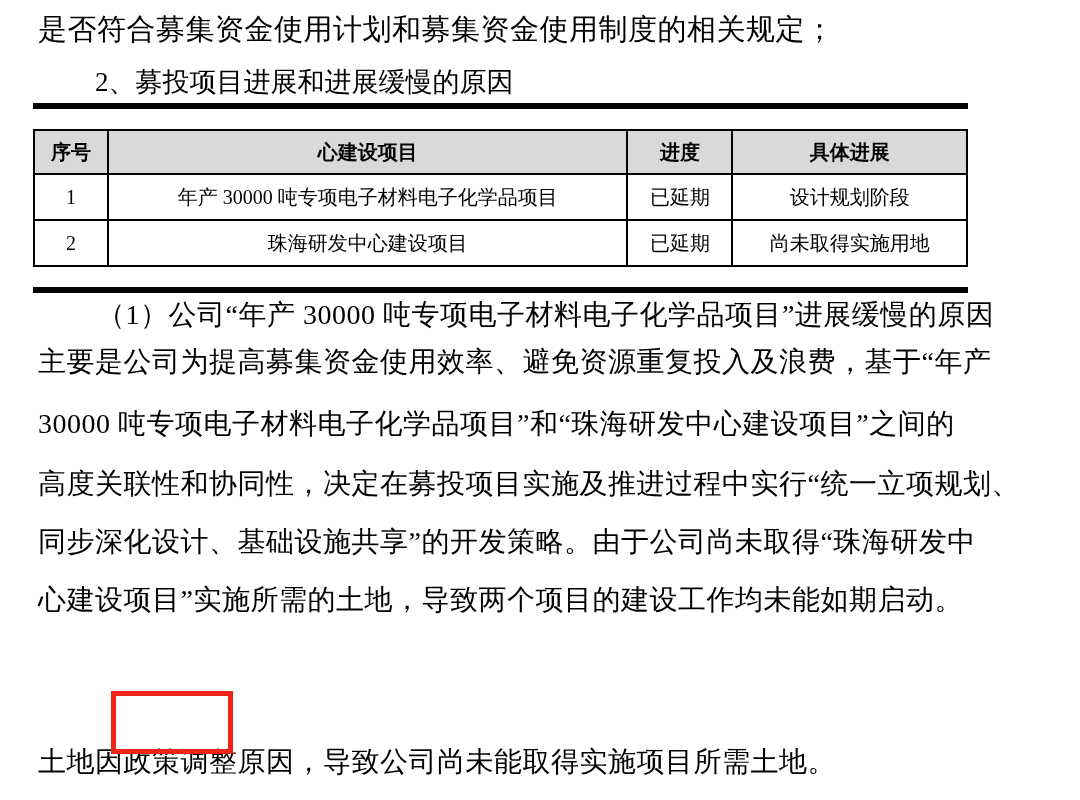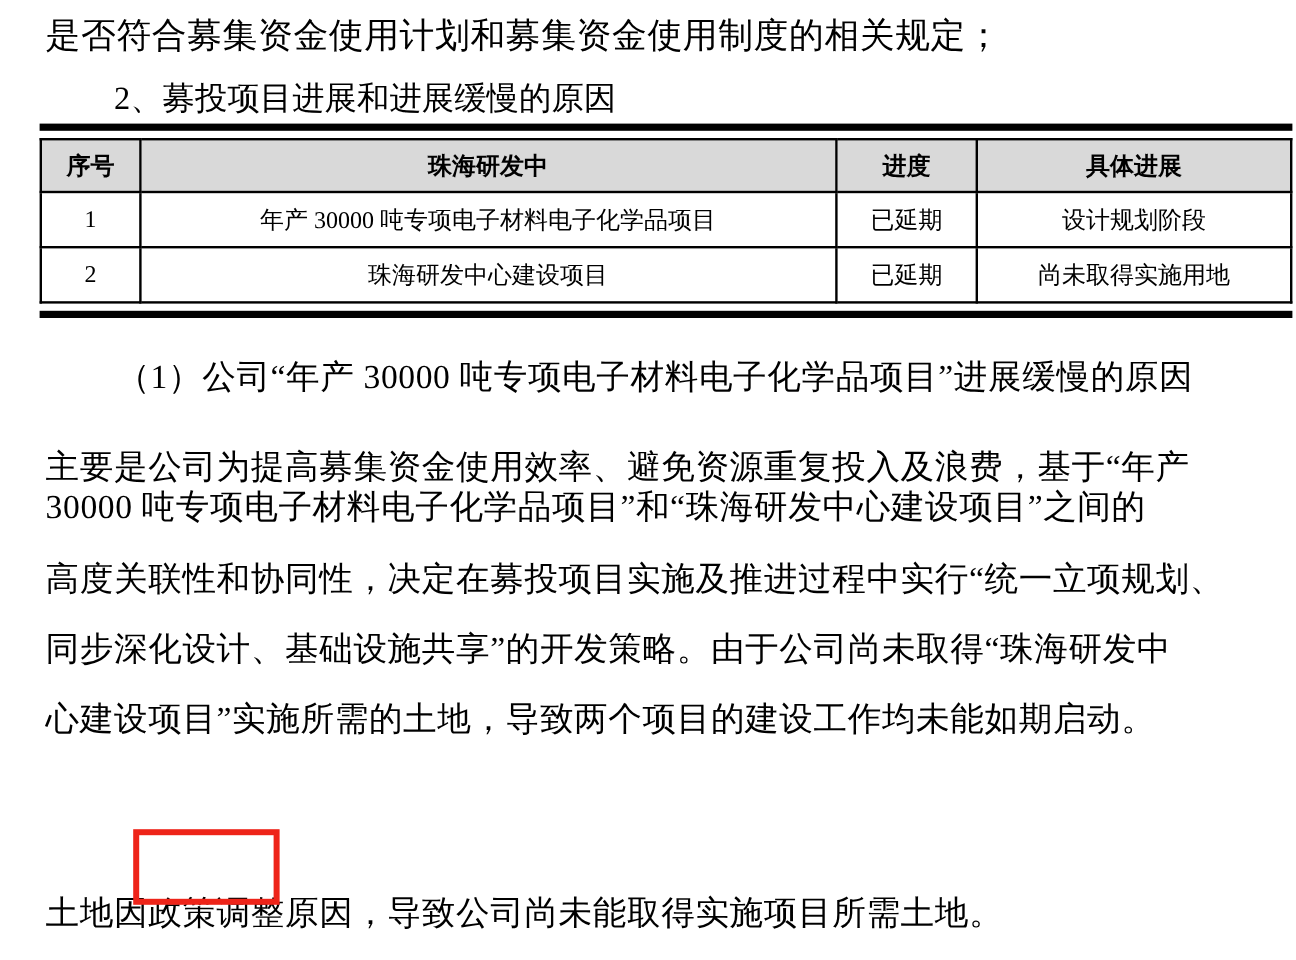--- a/index.html
+++ b/index.html
@@ -24,24 +24,24 @@
   .subheading{
     position:absolute;
     left:95px; top:64px;
     font-size:27px;
     font-weight:400;
     white-space:nowrap;
   }
   .table-outer{
     position:absolute;
     left:33px; top:103px;
-    width:1044px;
+    width:935px;
     border-top:6px solid #000;
     border-bottom:6px solid #000;
-    padding:6px 0;
+    padding:20px 0;
     box-sizing:border-box;
   }
   table.projects{
     width:100%;
     border-collapse:collapse;
     table-layout:fixed;
   }
   table.projects th, table.projects td{
     border:2px solid #000;
     text-align:center;
@@ -90,21 +90,21 @@
     <table class="projects">
       <colgroup>
         <col style="width:74px">
         <col style="width:518px">
         <col style="width:105px">
         <col style="width:234px">
       </colgroup>
       <thead>
         <tr>
           <th>序号</th>
-          <th>珠海研发中</th>
+          <th>心建设项目</th>
           <th>进度</th>
           <th>具体进展</th>
         </tr>
       </thead>
       <tbody>
         <tr>
           <td>1</td>
           <td>年产 30000 吨专项电子材料电子化学品项目</td>
           <td>已延期</td>
           <td>设计规划阶段</td>
@@ -113,21 +113,21 @@
           <td>2</td>
           <td>珠海研发中心建设项目</td>
           <td>已延期</td>
           <td>尚未取得实施用地</td>
         </tr>
       </tbody>
     </table>
   </div>
 
   <div class="para-line" style="left:97px; top:299px;">（1）公司“年产 30000 吨专项电子材料电子化学品项目”进展缓慢的原因</div>
-  <div class="para-line" style="left:38px; top:346px;margin-top:28px;">主要是公司为提高募集资金使用效率、避免资源重复投入及浪费，基于“年产</div>
+  <div class="para-line" style="left:38px; top:346px;">主要是公司为提高募集资金使用效率、避免资源重复投入及浪费，基于“年产</div>
   <div class="para-line" style="left:38px; top:408px;">30000 吨专项电子材料电子化学品项目”和“珠海研发中心建设项目”之间的</div>
   <div class="para-line" style="left:38px; top:468px;">高度关联性和协同性，决定在募投项目实施及推进过程中实行“统一立项规划、</div>
   <div class="para-line" style="left:38px; top:526px;">同步深化设计、基础设施共享”的开发策略。由于公司尚未取得“珠海研发中</div>
   <div class="para-line" style="left:38px; top:584px;text-align:right;">心建设项目”实施所需的土地，导致两个项目的建设工作均未能如期启动。</div>
 
   <div class="para-line" style="left:38px; top:746px;">土地因政策调整原因，导致公司尚未能取得实施项目所需土地。</div>
 
   <div class="red-box"></div>
 
 </div>

